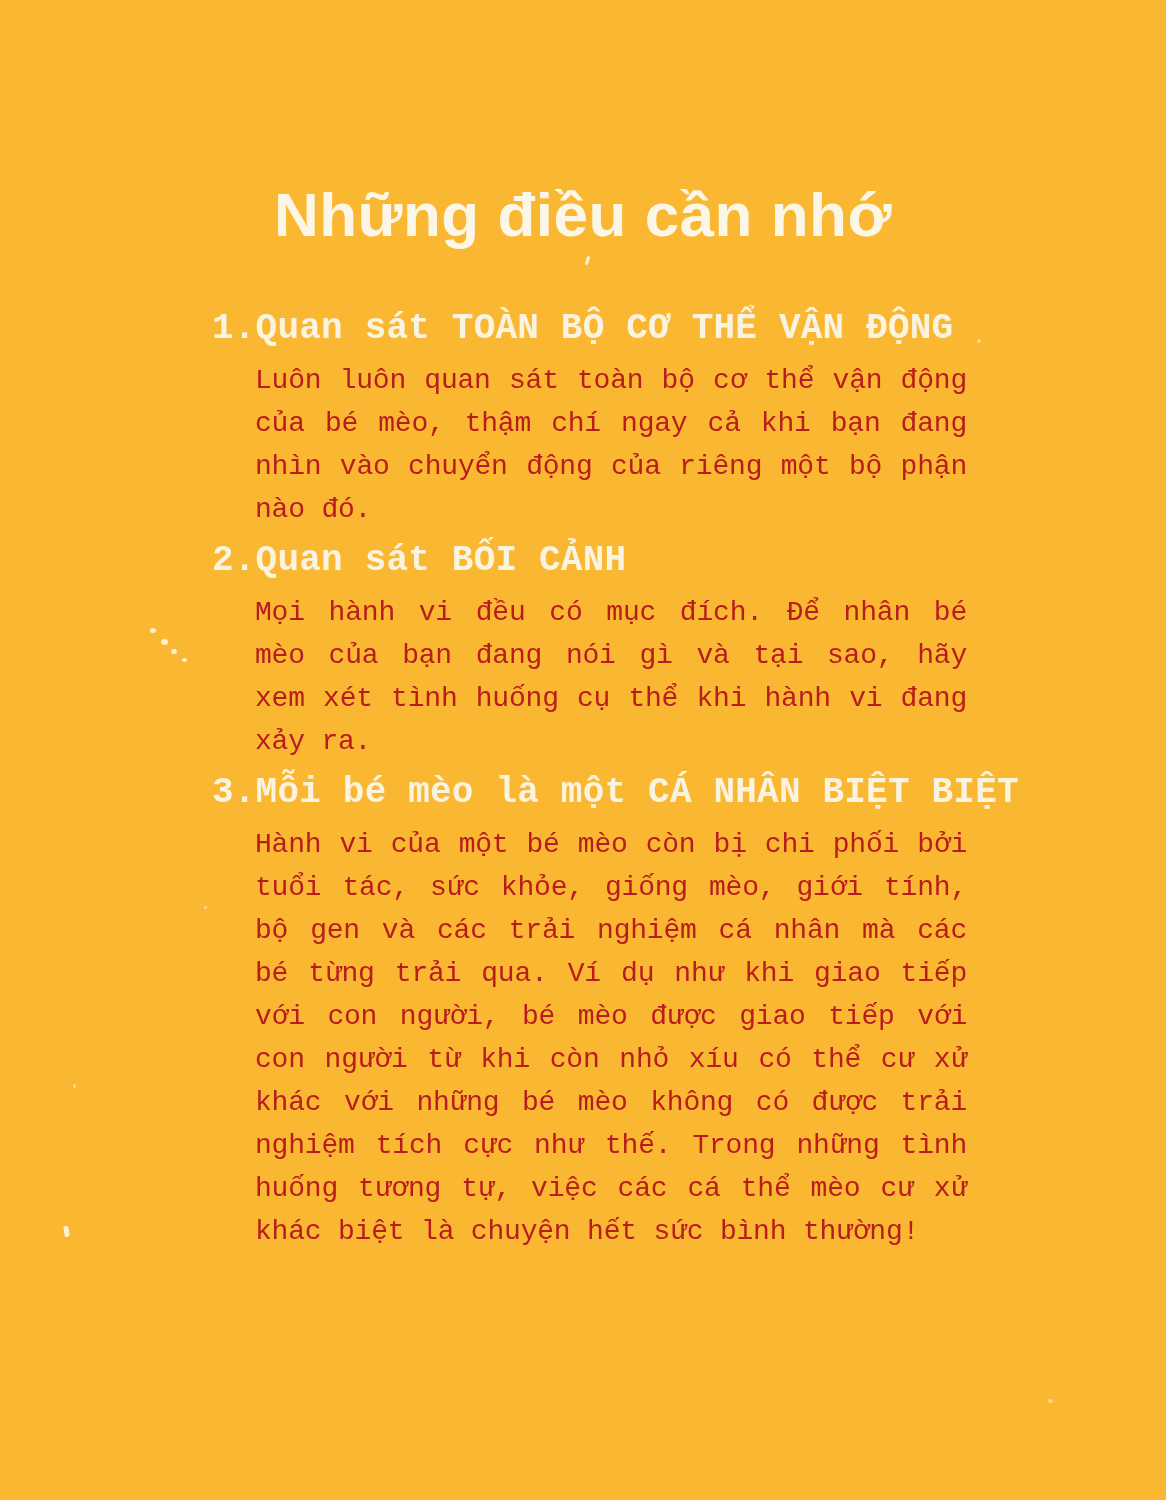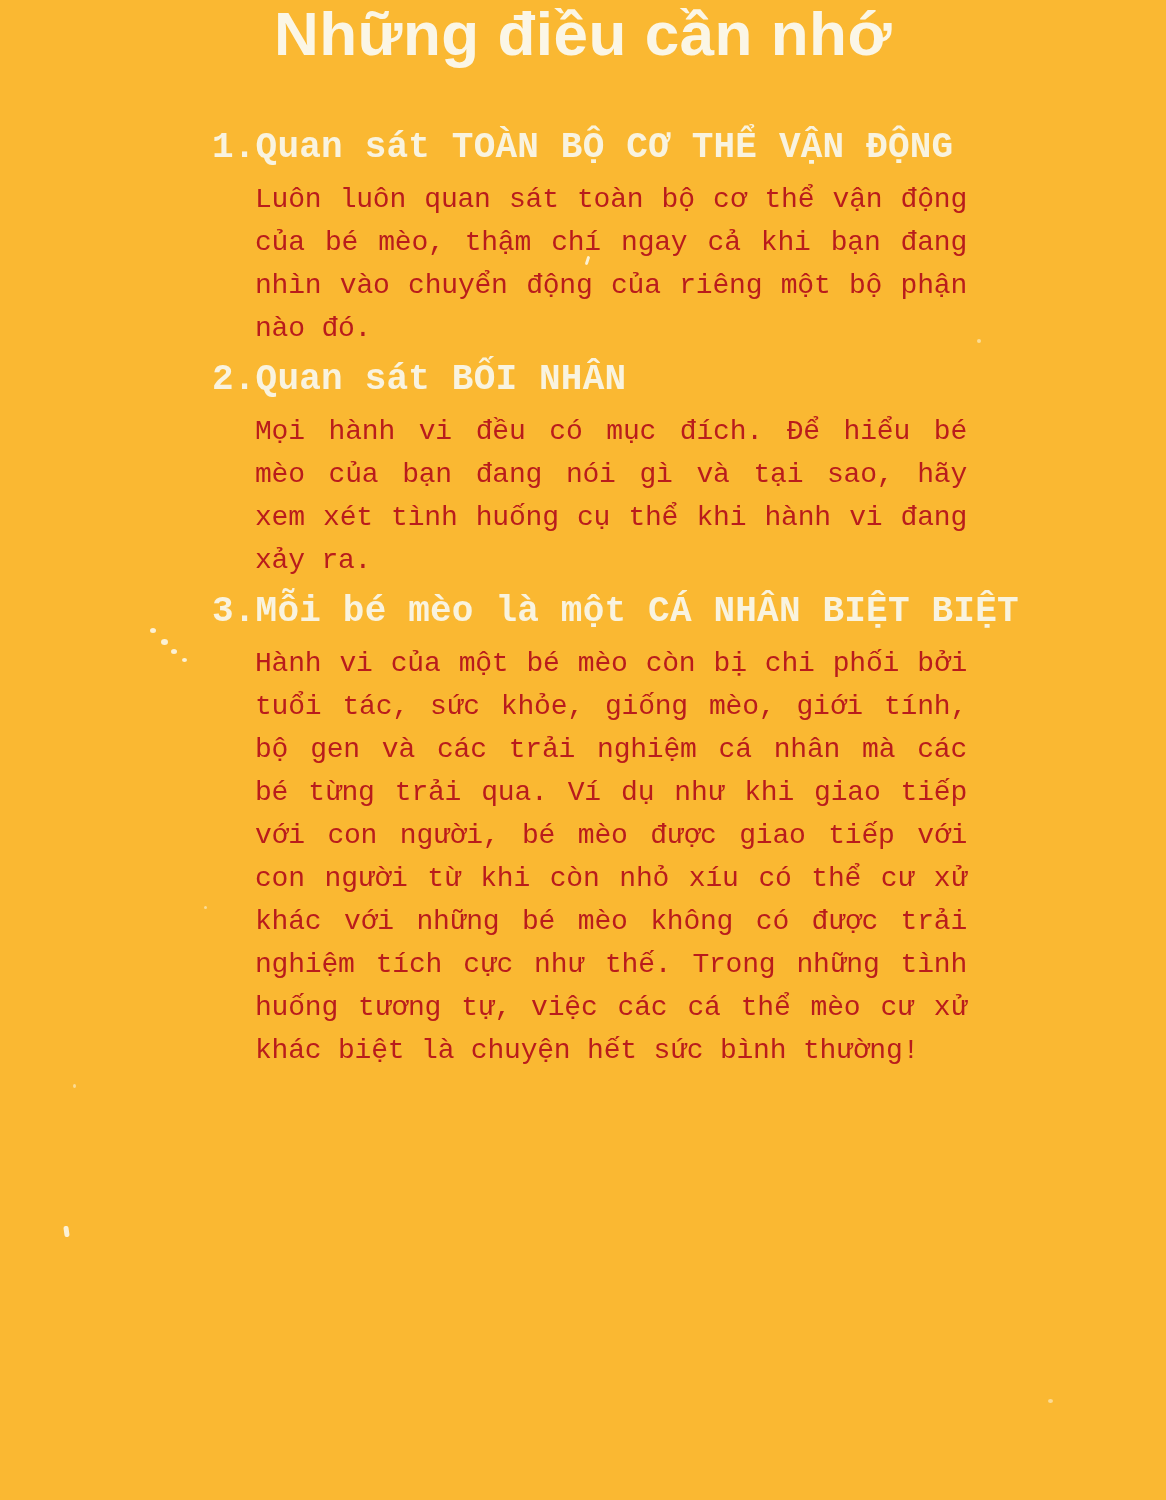--- a/index.html
+++ b/index.html
@@ -8,20 +8,21 @@
     background: #fab832;
   }
   .page {
     position: relative;
     width: 1166px;
     height: 1500px;
     background: #fab832;
     overflow: hidden;
     font-family: "Liberation Sans", sans-serif;
     box-sizing: border-box;
+    padding-top: 181px;
   }
   .title {
     margin: 0 0 58px 0;
     text-align: center;
     font-size: 62px;
     line-height: 1.1;
     font-weight: bold;
     letter-spacing: 0.5px;
     color: #fbf6e6;
   }
@@ -63,22 +64,22 @@
 <div class="page">
 
   <h1 class="title">Những điều cần nhớ</h1>
 
   <section class="section">
     <h2 class="heading"><span class="num">1.</span><span>Quan sát TOÀN BỘ CƠ THỂ VẬN ĐỘNG</span></h2>
     <p class="body">Luôn luôn quan sát toàn bộ cơ thể vận động của bé mèo, thậm chí ngay cả khi bạn đang nhìn vào chuyển động của riêng một bộ phận nào đó.</p>
   </section>
 
   <section class="section">
-    <h2 class="heading"><span class="num">2.</span><span>Quan sát BỐI NHÂN</span></h2>
-    <p class="body">Mọi hành vi đều có mục đích. Để hiểu bé mèo của bạn đang nói gì và tại sao, hãy xem xét tình huống cụ thể khi hành vi đang xảy ra.</p>
+    <h2 class="heading"><span class="num">2.</span><span>Quan sát BỐI CẢNH</span></h2>
+    <p class="body">Mọi hành vi đều có mục đích. Để nhân bé mèo của bạn đang nói gì và tại sao, hãy xem xét tình huống cụ thể khi hành vi đang xảy ra.</p>
   </section>
 
   <section class="section">
     <h2 class="heading"><span class="num">3.</span><span>Mỗi bé mèo là một CÁ NHÂN BIỆT BIỆT</span></h2>
     <p class="body">Hành vi của một bé mèo còn bị chi phối bởi tuổi tác, sức khỏe, giống mèo, giới tính, bộ gen và các trải nghiệm cá nhân mà các bé từng trải qua. Ví dụ như khi giao tiếp với con người, bé mèo được giao tiếp với con người từ khi còn nhỏ xíu có thể cư xử khác với những bé mèo không có được trải nghiệm tích cực như thế. Trong những tình huống tương tự, việc các cá thể mèo cư xử khác biệt là chuyện hết sức bình thường!</p>
   </section>
 
   <div class="speck" style="left:150px; top:628px; width:6px;  height:5px;"></div>
   <div class="speck" style="left:161px; top:639px; width:7px;  height:6px;"></div>
   <div class="speck" style="left:171px; top:649px; width:6px;  height:5px;"></div>

